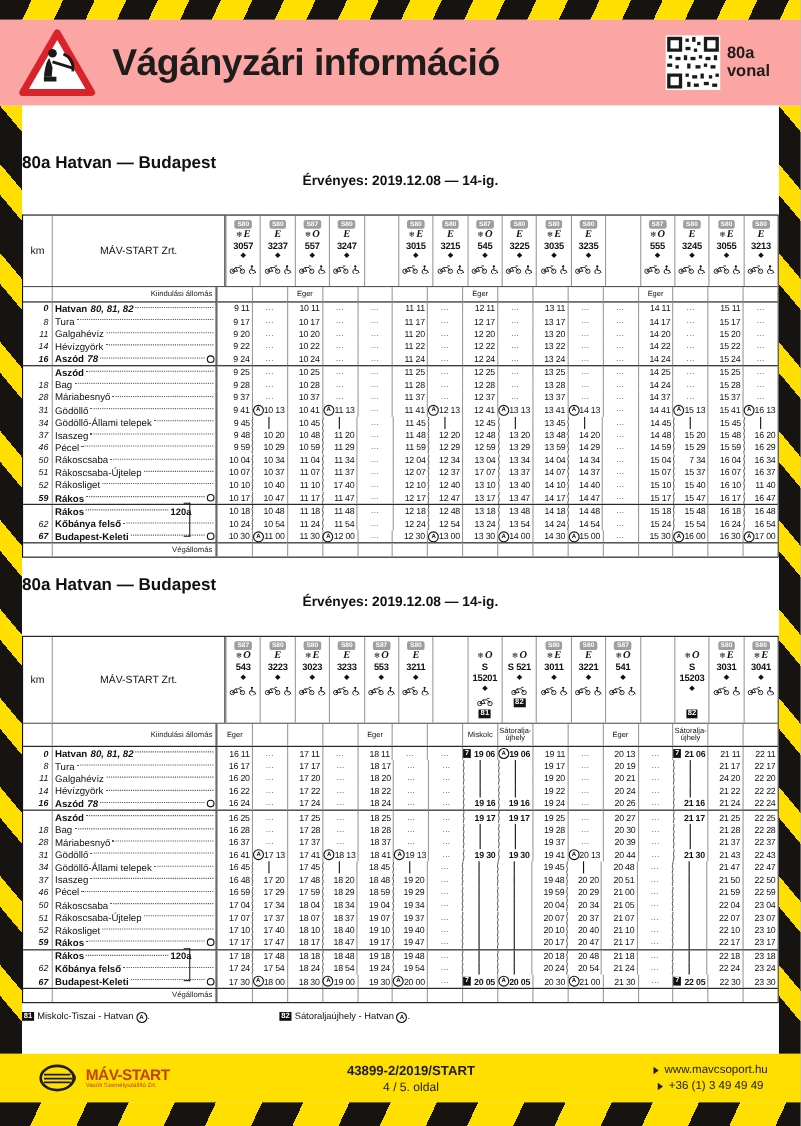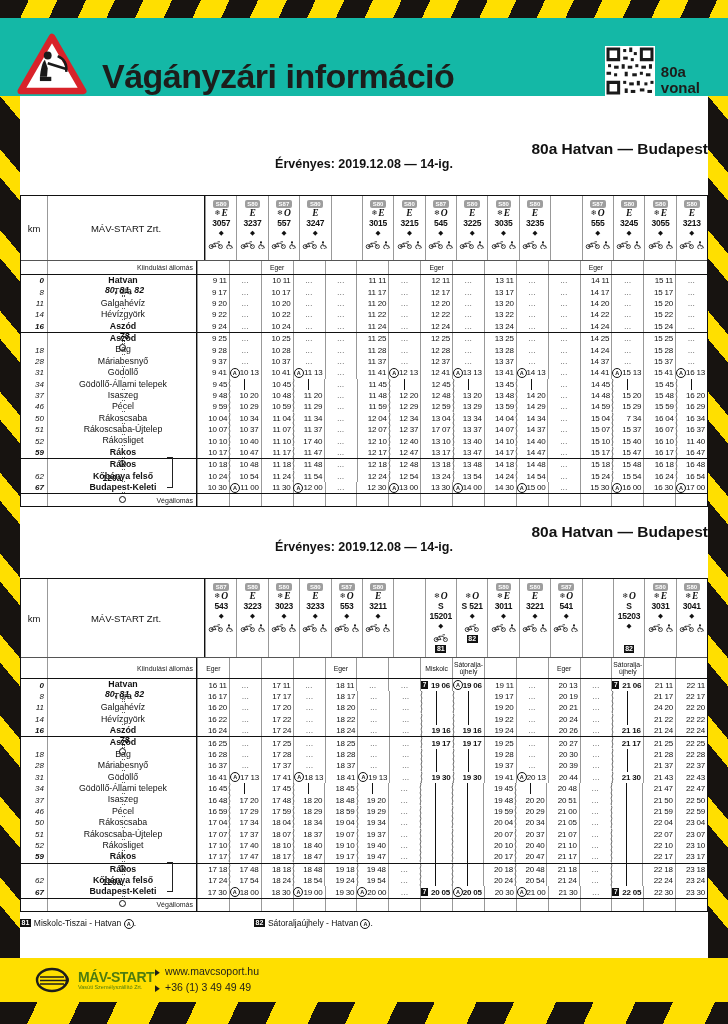--- a/index.html
+++ b/index.html
@@ -8,29 +8,29 @@
   
   .st-top{position:absolute;top:0;left:0;right:0;height:18px;
           background:repeating-linear-gradient(115deg,#171310 0 26px,#ffdf00 26px 52px);}
   .st-bottom{position:absolute;bottom:0;left:0;right:0;height:22px;
           background:repeating-linear-gradient(115deg,#171310 0 34px,#ffdf00 34px 72px);}
   .st-left{position:absolute;left:0;top:96px;bottom:66px;width:20px;
           background:repeating-linear-gradient(50deg,#171310 0 34px,#ffdf00 34px 52px);}
   .st-right{position:absolute;right:0;top:96px;bottom:66px;width:20px;
           background:repeating-linear-gradient(50deg,#171310 0 34px,#ffdf00 34px 52px);}
   
-  .hband{position:absolute;top:18px;left:0;right:0;height:78px;background:#14b8a6;
-         display:flex;align-items:flex-end;}
+  .hband{position:absolute;top:18px;left:0;right:0;height:78px;background:#fca5a5;
+         display:flex;align-items:center;}
   .tri{width:72px;height:64px;margin-left:16px;flex:none;}
   .h-title{font-size:34px;font-weight:bold;color:#1d1d1b;letter-spacing:-0.5px;margin-left:14px;flex:1;white-space:nowrap;}
   .qr{width:50px;height:50px;flex:none;margin-right:6px;}
   .linetag{flex:none;margin-right:28px;font-weight:bold;color:#1d1d1b;font-size:15px;line-height:16px;}
   
   .content{position:absolute;left:20px;right:20px;top:96px;bottom:66px;background:#fff;overflow:hidden;}
-  .ttl{ text-align:right;margin-top:44px;font-weight:bold;font-size:15.5px;line-height:17px;}
+  .ttl{ text-align:left;margin-top:44px;font-weight:bold;font-size:15.5px;line-height:17px;}
   .ttl2{text-align:center;font-weight:bold;font-size:12.5px;line-height:15px;}
   .ttl-t2{margin-top:16px;}
   
   .tt{position:relative;margin:23px auto 0 auto;width:688px;border:1.5px solid #111;background:#fff;box-sizing:border-box;}
   .hdr{display:flex;border-bottom:1px solid #555;height:64px;}
   .t2 .hdr{height:78px;}
   .c{position:relative;display:flex;align-items:center;border-left:1px solid #999;box-sizing:border-box;min-width:0;}
   .kmh{width:26px;border-left:none;justify-content:center;font-size:9.5px;}
   .oph{width:158px;border-right:1.5px solid #111;border-left:1px solid #999;justify-content:center;font-size:9.5px;}
   .hc{flex:1 1 0;flex-direction:column;justify-content:flex-start;padding-top:3px;align-items:center;}
@@ -50,21 +50,21 @@
   .t2 .orow{height:20px;}
   .o-km{width:26px;border-left:none;}
   .o-lab{width:150px;border-right:1.5px solid #111;border-left:1px solid #999;justify-content:flex-end;padding-right:3px;font-size:7px;color:#222;}
   .o-c{flex:1 1 0;justify-content:center;text-align:center;font-size:6.8px;line-height:7.5px;flex-direction:column;}
   .vrow{display:flex;height:12px;border-top:1px solid #111;font-size:7px;}
   
   .trow{display:flex;height:11.4px;}
   .trow.sec{border-top:1px solid #111;}
   .km{width:26px;border-left:none;justify-content:flex-end;padding-right:3px;font-size:8px;font-style:italic;box-sizing:border-box;}
   .km.b{font-weight:bold;}
-  .nm-c{width:150px;border-right:1.5px solid #111;border-left:1px solid #999;font-size:8.8px;padding-left:2px;box-sizing:border-box;flex-direction:column;}
+  .nm-c{width:150px;border-right:1.5px solid #111;border-left:1px solid #999;font-size:8.8px;padding-left:2px;box-sizing:border-box;}
   .nm{white-space:nowrap;}
   .b{font-weight:bold;}
   .rt{font-weight:bold;margin-left:3px;white-space:nowrap;}
   .leader{flex:1;border-bottom:1px dotted #555;margin:0 2px 2.5px 2px;min-width:3px;}
   .circ{width:5px;height:5px;border:1.4px solid #111;border-radius:50%;margin-right:1px;flex:none;}
   .l120{font-size:8.5px;margin-right:22px;font-weight:bold;}
   .tc{flex:1 1 0;font-size:8px;justify-content:flex-end;letter-spacing:-0.2px;}
   .tm{padding-right:2px;white-space:nowrap;}
   .bd{font-weight:bold;}
   .dots{margin:0 auto;font-size:7px;letter-spacing:0.5px;color:#222;padding:0;}
@@ -76,27 +76,27 @@
       display:inline-flex;align-items:center;justify-content:center;flex:none;line-height:8px;}
   .br120{position:absolute;width:5px;border-top:1px solid #222;border-right:1px solid #222;border-bottom:1px solid #222;left:146px;}
   
   .fns{width:688px;margin:6px auto 0 auto;display:flex;font-size:8.5px;gap:0;}
   .fn{display:flex;align-items:center;gap:3px;}
   .fn+.fn{margin-left:118px;}
   .fn .bb{font-size:7px;}
   
   .fband{position:absolute;bottom:22px;left:0;right:0;height:44px;background:#ffdf00;display:flex;align-items:center;}
   .logo{display:flex;align-items:center;margin-left:34px;flex:none;}
-  .logo-txt{margin-left:4px;color:#4d7c0f;}
+  .logo-txt{margin-left:4px;color:#c2410c;}
   .logo-name{font-weight:bold;font-size:14px;letter-spacing:-0.5px;line-height:14px;}
   .logo-sub{font-size:5.5px;line-height:7px;}
   .fcenter{flex:1;text-align:center;color:#1d1d1b;}
   .fdoc{font-size:12px;font-weight:bold;}
   .fpage{font-size:11px;margin-top:3px;}
-  .fright{flex:none;font-size:10.5px;color:#1d1d1b;text-align:left;line-height:15px;}
+  .fright{flex:none;margin-right:30px;font-size:10.5px;color:#1d1d1b;text-align:center;line-height:15px;}
   .arr{display:inline-block;transform:scale(0.7,1);font-size:9px;margin-right:4px;}
 </style>
 </head>
 <body>
 
 <div class="page">
   <div class="st-top"></div>
   <div class="st-left"></div>
   <div class="st-right"></div>
   <div class="st-bottom"></div>
@@ -3541,18 +3541,22 @@
       <svg width="40" height="30" viewBox="0 0 40 30">
         <ellipse cx="18" cy="15" rx="15" ry="11" fill="none" stroke="#1d1d1b" stroke-width="2.4"></ellipse>
         <path d="M6 12 h24 M6 15.5 h26 M6 19 h24" stroke="#1d1d1b" stroke-width="1.6" fill="none"></path>
         <path d="M30 9 q8 6 0 12" stroke="#1d1d1b" stroke-width="2" fill="none"></path>
       </svg>
       <div class="logo-txt">
         <div class="logo-name">MÁV-START</div>
         <div class="logo-sub">Vasúti Személyszállító Zrt.</div>
       </div>
     </div>
+    <div class="fcenter">
+      <div class="fdoc">43899-2/2019/START</div>
+      <div class="fpage">4 / 5. oldal</div>
+    </div>
     <div class="fright">
       <div><span class="arr">▶</span><span>www.mavcsoport.hu</span></div>
       <div><span class="arr">▶</span><span>+36 (1) 3 49 49 49</span></div>
     </div>
   </div>
 </div>
 
 </body></html>

